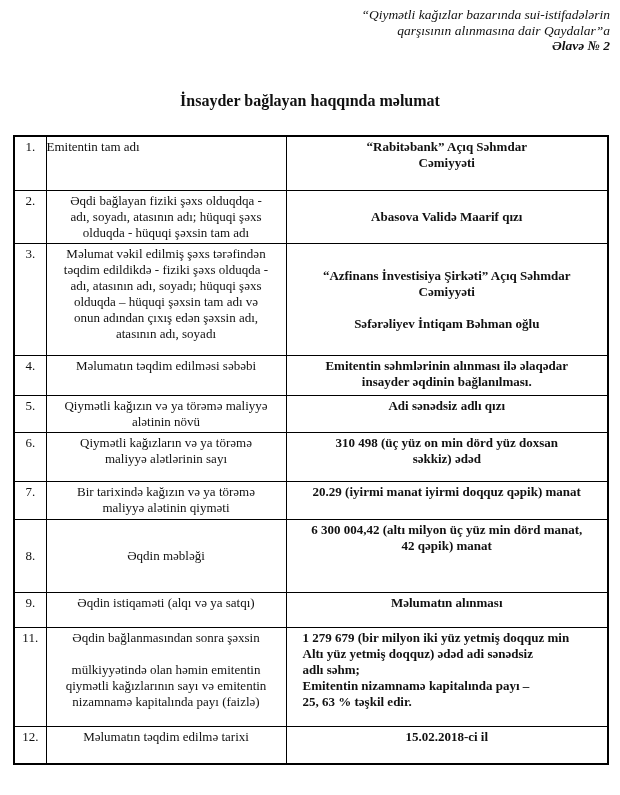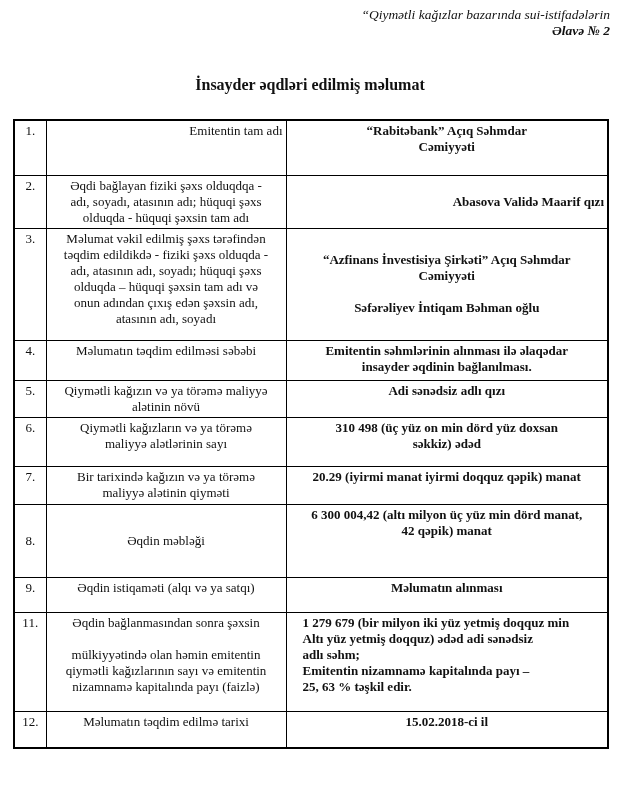--- a/index.html
+++ b/index.html
@@ -60,37 +60,38 @@
   tr.r4  { height: 40px; }
   tr.r5  { height: 29px; }
   tr.r6  { height: 49px; }
   tr.r7  { height: 38px; }
   tr.r8  { height: 73px; }
   tr.r9  { height: 35px; }
   tr.r10 { height: 34px; }
   tr.r11 { height: 99px; }
   tr.r12 { height: 37px; }
 
-  tr.r1 td.label { text-align: right; padding-left: 0; }
-  tr.r2 td.value { vertical-align: middle; text-align: right; }
+  tr.r1 td.label { text-align: left; padding-left: 0; }
+  tr.r2 td.value { vertical-align: middle; }
   tr.r3 td.value { vertical-align: middle; }
   tr.r8 td.num, tr.r8 td.label { vertical-align: middle; }
   tr.r11 td.value { text-align: left; padding-left: 16px; }
 </style>
 </head>
 <body>
 
 <div class="page">
 
   <div class="appendix-note">
     <div>“Qiymətli kağızlar bazarında sui-istifadələrin</div>
+    <div>qarşısının alınmasına dair Qaydalar”a</div>
     <div class="bold-line">Əlavə № 2</div>
   </div>
 
-  <div class="doc-title">İnsayder əqdləri edilmiş məlumat</div>
+  <div class="doc-title">İnsayder bağlayan haqqında məlumat</div>
 
   <table class="main">
     <colgroup>
       <col style="width:32px">
       <col style="width:240px">
       <col style="width:322px">
     </colgroup>
     <tbody>
       <tr class="r1">
         <td class="num">1.</td>

